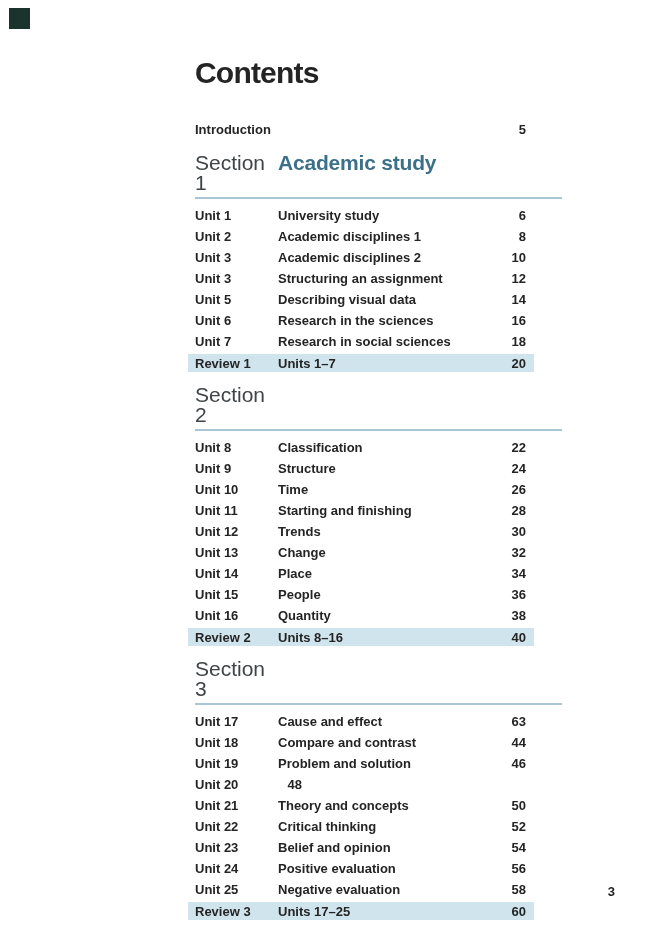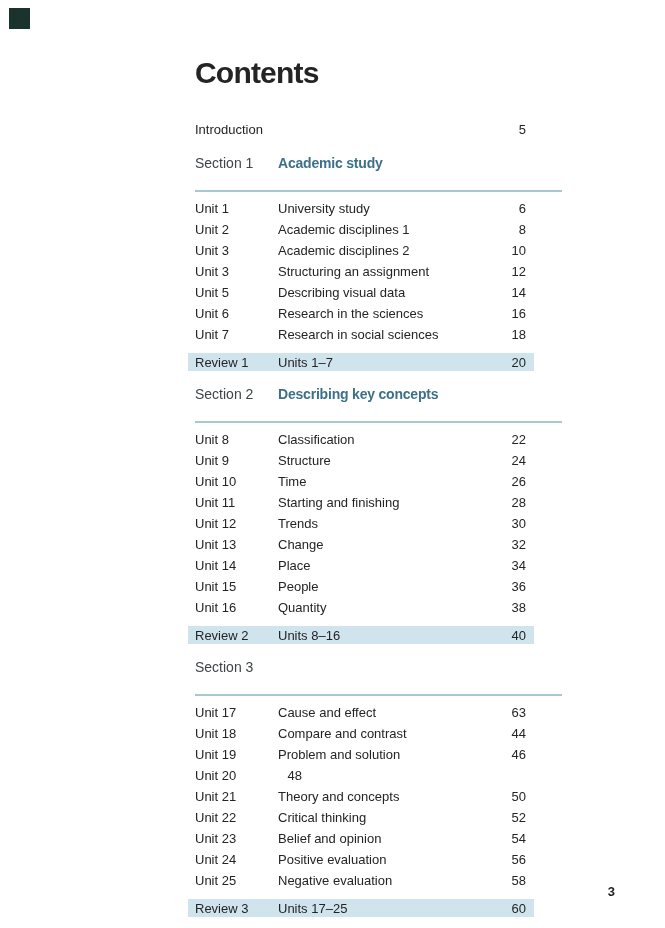--- a/index.html
+++ b/index.html
@@ -23,49 +23,49 @@
   .page-title {
     margin:42px 0 0 0;
     font-size:30px; line-height:30px;
     font-weight:600;
     letter-spacing:-0.8px;
     color:var(--ink, #242424);
   }
   .toc-row {
     display:flex; align-items:center;
     height:21px; width:331px;
-    font-size:13px; font-weight:400;
+    font-size:13px; font-weight:700;
     color:var(--ink, #242424);
   }
   .intro-row { margin-top:31px; }
   .entry-label { flex:1; }
   .unit-label { flex:none; width:83px; }
   .row-title  { flex:1; }
   .row-page, .entry-page { flex:none; min-width:24px; text-align:right; }
   .toc-section { margin-top:13px; }
   .section-header {
     display:flex; align-items:baseline;
     width:367px; box-sizing:border-box;
-    padding-bottom:17px; margin-bottom:6px;
+    padding-bottom:4px; margin-bottom:6px;
     border-bottom:2px solid var(--rule, #a9c7d3);
-    font-size:14px; line-height:20px;
+    font-size:21px; line-height:20px;
   }
   .section-label {
     flex:none; width:83px;
     font-weight:400;
     color:var(--sectionLabel, #3f4447);
   }
   .section-title {
     font-weight:700;
     letter-spacing:-0.2px;
     color:var(--accent, #3c7089);
   }
   .toc-row.review-row {
     background:var(--reviewBg, #d0e4ee);
-    height:18px; margin-top:8px;
+    height:18px; margin-top:2px;
     margin-left:-7px;
     padding:0 8px 0 7px;
   }
   .folio {
     position:absolute;
     right:50px; top:884px;
     font-size:13px; font-weight:700;
     color:#1f1f1f;
   }
 </style>
@@ -127,21 +127,20 @@
           <div class="toc-row review-row">
             <span class="unit-label">Review 1</span>
             <span class="row-title">Units 1–7</span>
             <span class="row-page">20</span>
           </div>
         </div>
       </section>
       <section class="toc-section">
         <div class="section-header">
           <span class="section-label">Section 2</span>
-          <span class="section-title">Describing key concepts</span>
         </div>
         <div class="section-rows">
           <div class="toc-row">
             <span class="unit-label">Unit 8</span>
             <span class="row-title">Classification</span>
             <span class="row-page">22</span>
           </div>
           <div class="toc-row">
             <span class="unit-label">Unit 9</span>
             <span class="row-title">Structure</span>

